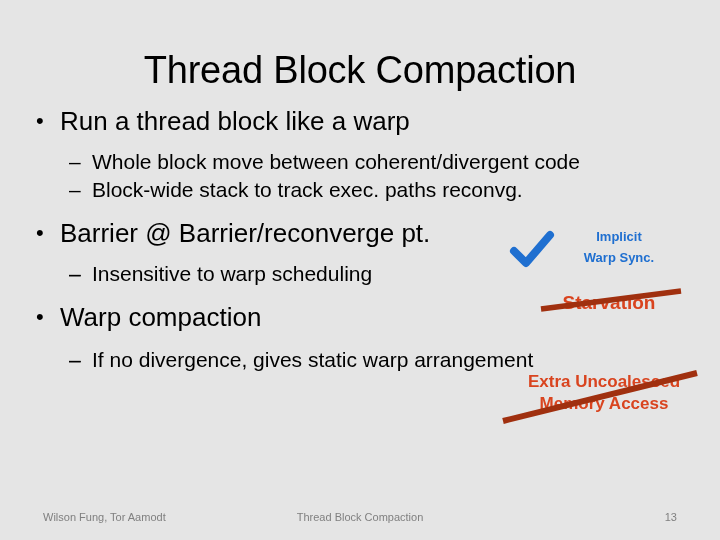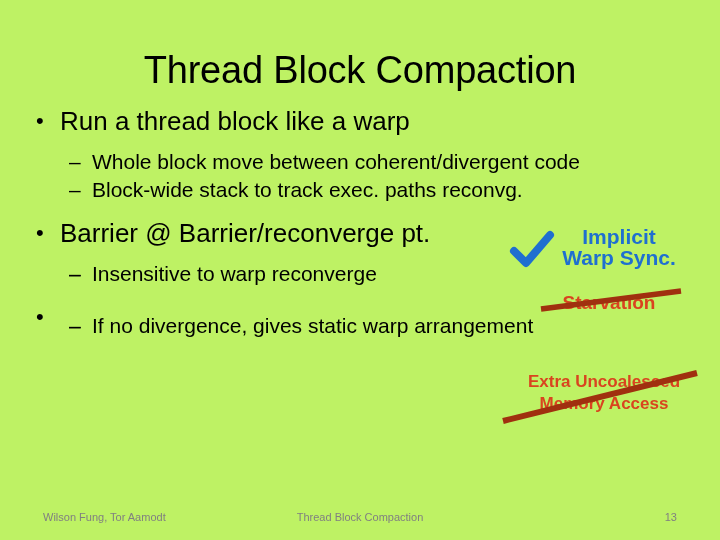--- a/index.html
+++ b/index.html
@@ -8,21 +8,21 @@
     background: #ffffff;
   }
   body {
     font-family: "Liberation Sans", sans-serif;
     color: #000000;
   }
   #slide {
     position: relative;
     width: 720px;
     height: 540px;
-    background: #bef264;
+    background: #e5e5e5;
     overflow: hidden;
   }
 
   
   .slide-title {
     position: absolute;
     left: 0;
     top: 48px;
     width: 720px;
     text-align: center;
@@ -83,21 +83,21 @@
     position: absolute;
     font-weight: bold;
     text-align: center;
     white-space: nowrap;
   }
 
   #ann-implicit {
     left: 549px;
     top: 226px;
     width: 140px;
-    font-size: 21px;
+    font-size: 13px;
     line-height: 21px;
     color: #1F6FD0;
   }
 
   #check-icon {
     position: absolute;
     left: 509px;
     top: 230px;
     width: 46px;
     height: 42px;
@@ -195,27 +195,28 @@
     </div>
 
     <div class="sp-a"></div>
 
     <div class="lvl2">
       <span class="mark">–</span>
     </div>
 
     <div class="lvl2">
       <span class="mark">–</span>
-      <span>Insensitive to warp reconverge</span>
+      <span>Insensitive to warp scheduling</span>
     </div>
 
     <div class="sp-c"></div>
 
     <div class="lvl1">
       <span class="mark">•</span>
+      <span>Warp compaction</span>
     </div>
 
     <div class="sp-b"></div>
 
     <div class="lvl2">
       <span class="mark">–</span>
     </div>
 
     <div class="lvl2">
       <span class="mark">–</span>

